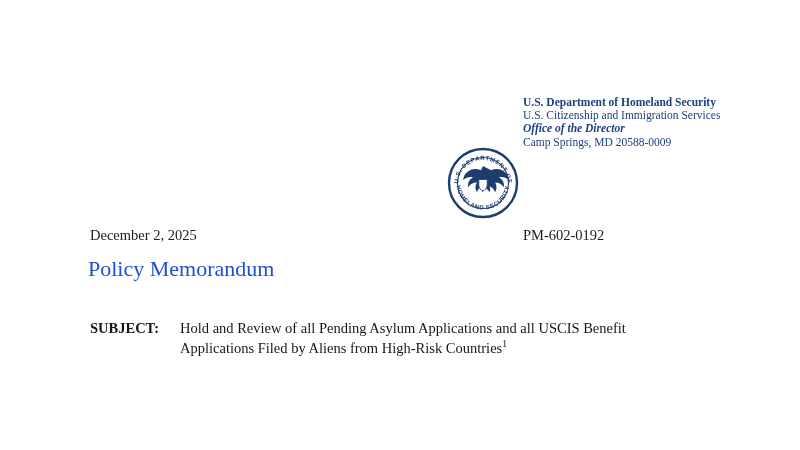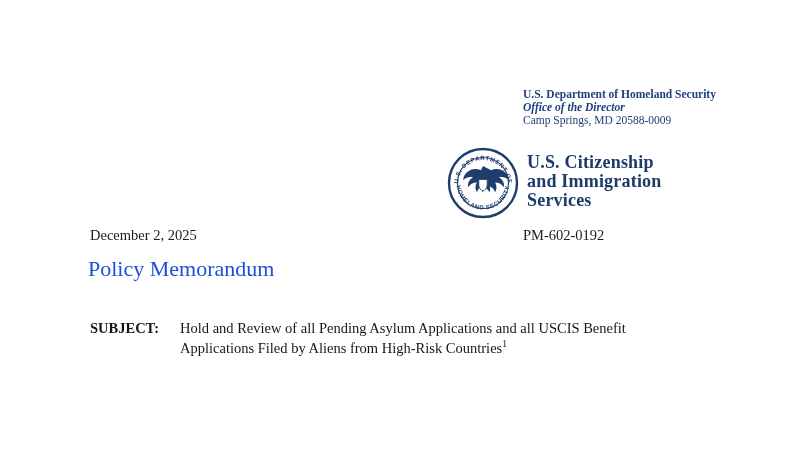--- a/index.html
+++ b/index.html
@@ -3,21 +3,21 @@
 <meta charset="utf-8">
 <style>
   * { margin:0; padding:0; box-sizing:border-box; }
   html,body { background:#ffffff; }
   body { font-family:"Liberation Serif", serif; }
   .page {
     position:relative; width:800px; height:450px;
     background:#ffffff; overflow:hidden;
   }
   .addr {
-    position:absolute; left:523px; top:88px;
+    position:absolute; left:523px; top:96px;
     color:var(--navy,#21407f); font-size:11.5px; line-height:13.2px;
     white-space:nowrap;
   }
   .addr .b { font-weight:bold; }
   .addr .i { font-style:italic;font-weight:bold; }
   .seal-wrap { position:absolute; left:447px; top:147px; width:72px; height:72px; }
   .wordmark {
     position:absolute; left:527px; top:153px;
     color:var(--navy-dark,#1c3a6a); font-size:18px; line-height:19px;
     font-weight:bold; letter-spacing:0.2px; white-space:nowrap;
@@ -33,20 +33,21 @@
   .subject-text  { width:472px; }
   .subject-text sup { font-size:9.5px; line-height:0; vertical-align:super; }
 </style>
 </head>
 <body>
 
 <div class="page">
 
   <div class="addr">
     <div class="b">U.S. Department of Homeland Security</div>
+    <div>U.S. Citizenship and Immigration Services</div>
     <div class="i">Office of the Director</div>
     <div>Camp Springs, MD 20588-0009</div>
   </div>
 
   <div class="seal-wrap">
     <svg width="72" height="72" viewBox="0 0 72 72">
       <defs>
         <path id="arcTop" d="M 11 38 A 25 25 0 0 1 61 38" fill="none"></path>
         <path id="arcBot" d="M 9.5 36 A 26.5 26.5 0 0 0 62.5 36" fill="none"></path>
       </defs>
@@ -57,25 +58,20 @@
       </text>
       <text font-family="Liberation Sans, sans-serif" font-size="6" font-weight="bold" fill="#1e3c6e" letter-spacing="0.6">
         <textPath href="#arcBot" startOffset="50%" text-anchor="middle">HOMELAND SECURITY</textPath>
       </text>
 
       <path fill="#1e3c6e" d="M36 19 l-2 4.2 c-4.2 -2 -9.2 -1.8 -13 1.2 c-3 2.2 -4.8 5.2 -4.8 8.8 c2.8 -2.8 6.8 -3.8 9.8 -2.8 c-3.8 2 -5.8 6 -4.8 9.8 c1.8 -3 4.8 -4.8 8.6 -4.8 c-1.8 3 -1.8 6.8 0.2 9.8 c0.8 -3 2.8 -5 5.4 -5.8 c-0.8 2 -0.8 4 0.2 5.8 c0.8 -1.8 1.8 -3 3.4 -3.8 c1.6 0.8 2.6 2 3.4 3.8 c1 -1.8 1 -3.8 0.2 -5.8 c2.6 0.8 4.6 2.8 5.4 5.8 c2 -3 2 -6.8 0.2 -9.8 c3.8 0 6.8 1.8 8.6 4.8 c1 -3.8 -1 -7.8 -4.8 -9.8 c3 -1 7 0 9.8 2.8 c0 -3.6 -1.8 -6.6 -4.8 -8.8 c-3.8 -3 -8.8 -3.2 -13 -1.2 z"></path>
       <path fill="#ffffff" stroke="#1e3c6e" stroke-width="0.8" d="M31.8 32.5 h8.4 v5.5 c0 3 -1.8 5 -4.2 6 c-2.4 -1 -4.2 -3 -4.2 -6 z"></path>
     </svg>
   </div>
 
-  <div class="wordmark">
-    <div>U.S. Citizenship</div>
-    <div>and Immigration</div>
-    <div>Services</div>
-  </div>
 
   <div class="date-line">December 2, 2025</div>
   <div class="pm-line">PM-602-0192</div>
 
   <div class="doc-title">Policy Memorandum</div>
 
   <div class="subject-row">
     <div class="subject-label">SUBJECT:</div>
     <div class="subject-text"><span>Hold and Review of all Pending Asylum Applications and all USCIS Benefit Applications Filed by Aliens from High-Risk Countries</span><sup>1</sup></div>
   </div>

